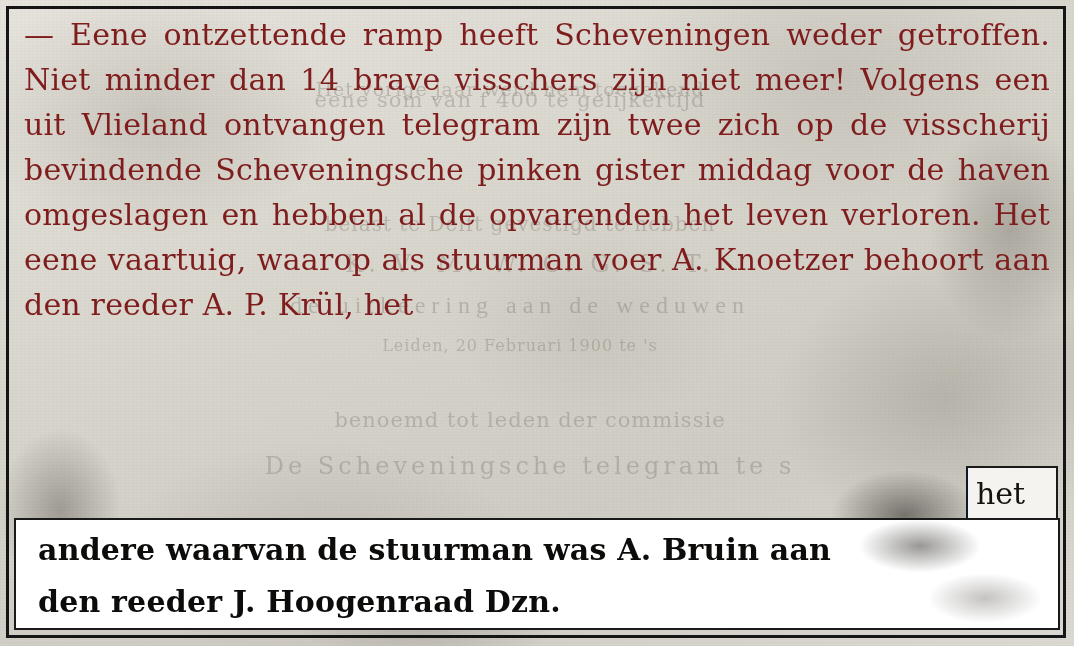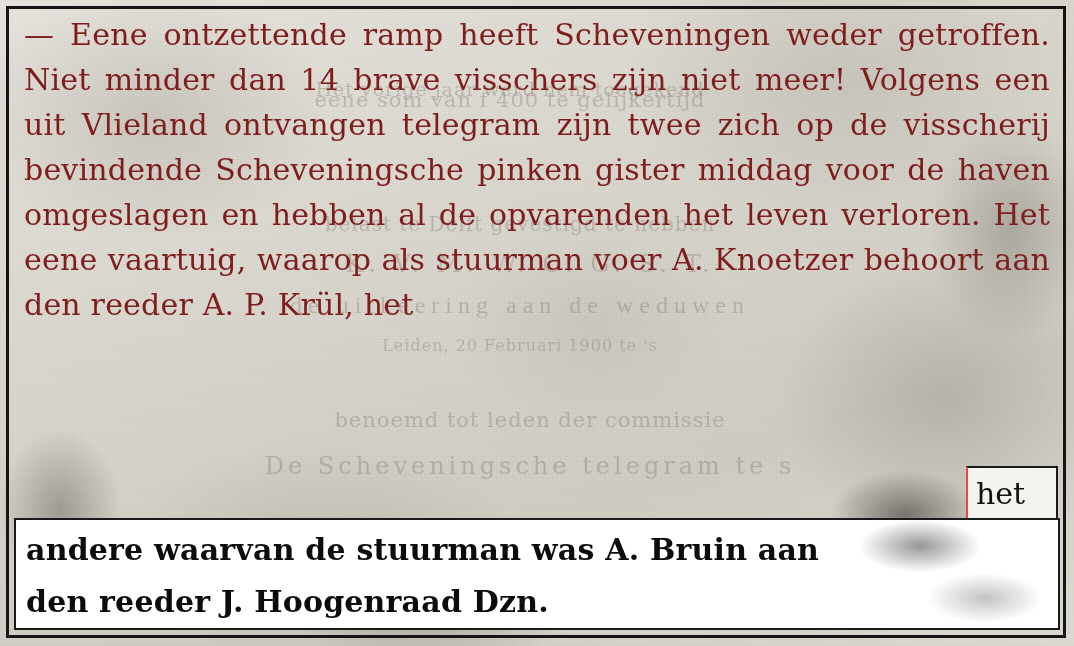--- a/index.html
+++ b/index.html
@@ -122,42 +122,42 @@
     left: 14px;
     top: 518px;
     width: 1046px;
     height: 112px;
     background: #ffffff;
     border: 2px solid #1a1a1a;
     box-sizing: border-box;
   }
   .highlight-lines {
     position: absolute;
-    left: 26px;
+    left: 38px;
     top: 524px;
     width: 1030px;
     font-size: 30px;
     line-height: 52px;
     color: #0d0c0a;
     font-family: "DejaVu Serif", serif;
     font-weight: bold;
     letter-spacing: 0.2px;
   }
   .highlight-lines .ln {
     white-space: nowrap;
   }
   
   .patch-het {
     position: absolute;
     left: 966px;
     top: 466px;
     width: 92px;
     height: 68px;
     background: #f4f3f0;
-    border-left: 2px solid #ef4444;
+    border-left: 2px solid #0f172a;
     border-top: 2px solid #1a1a1a;
     border-right: 2px solid #1a1a1a;
     box-sizing: border-box;
   }
   .patch-het span {
     position: absolute;
     left: 8px;
     top: 6px;
     font-size: 30px;
     line-height: 40px;

